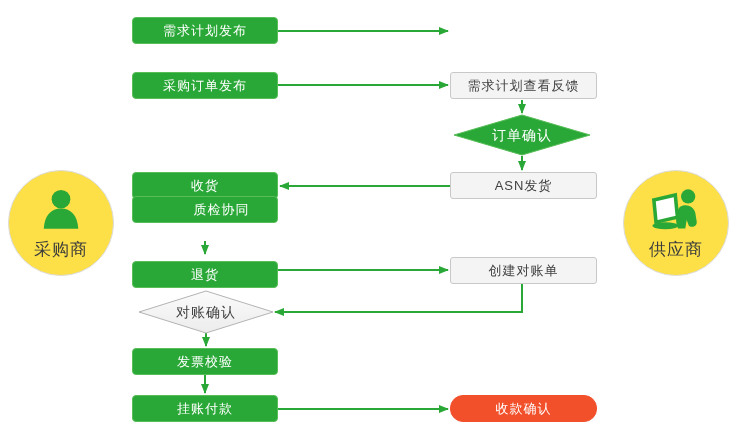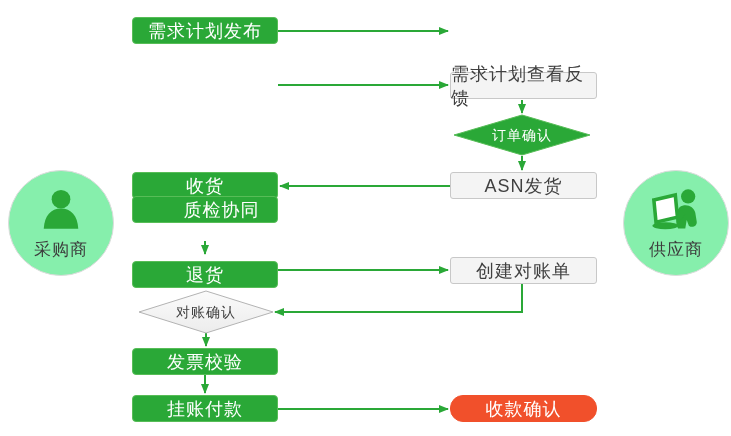--- a/index.html
+++ b/index.html
@@ -17,21 +17,21 @@
     width: 731px; height: 436px;
     z-index: 1;
   }
   .node {
     position: absolute;
     display: flex;
     align-items: center;
     justify-content: center;
     width: 146px;
     height: 27px;
-    font-size: 18px;
+    font-size: 13px;
     border-radius: 4px;
     z-index: 2;
     box-sizing: border-box;
     letter-spacing: 1px;
   }
   .node.green {
     background: #2aa837;
     color: #ffffff;
     border: 1px solid #57bd57;
   }
@@ -51,21 +51,21 @@
   }
   .diamond-text {
     font-size: 14px;
     letter-spacing: 1px;
   }
   .actor {
     position: absolute;
     width: 106px;
     height: 106px;
     border-radius: 50%;
-    background: #86efac;
+    background: #fde047;
     border: 1px solid #dcdcdc;
     box-sizing: border-box;
     display: flex;
     flex-direction: column;
     align-items: center;
     justify-content: center;
     z-index: 2;
   }
   .actor .icon { margin-top: 2px; }
   .actor .label {
@@ -108,20 +108,21 @@
       <polygon points="522,115 590,135 522,155 454,135" fill="#2aa837" stroke="#57bd57" stroke-width="1"></polygon>
       <text class="diamond-text" x="522" y="140" text-anchor="middle" fill="#ffffff">订单确认</text>
     </g>
     <g>
       <polygon points="206,291 273,312 206,333 139,312" fill="url(#diamondGray)" stroke="#b3b3b3" stroke-width="1"></polygon>
       <text class="diamond-text" x="206" y="317" text-anchor="middle" fill="#404040">对账确认</text>
     </g>
   </svg>
 
   <div class="node green" style="left:132px; top:17px;">需求计划发布</div>
+  <div class="node green" style="left:132px; top:72px;">采购订单发布</div>
   <div class="node green" style="left:132px; top:172px;">收货</div>
   <div class="node green" style="left:132px; top:196px;padding-left:33px;">质检协同</div>
   <div class="node green" style="left:132px; top:261px;">退货</div>
   <div class="node green" style="left:132px; top:348px;">发票校验</div>
   <div class="node green" style="left:132px; top:395px;">挂账付款</div>
 
   <div class="node gray" style="left:450px; top:72px;">需求计划查看反馈</div>
   <div class="node gray" style="left:450px; top:172px;">ASN发货</div>
   <div class="node gray" style="left:450px; top:257px;">创建对账单</div>
   <div class="node red" style="left:450px; top:395px;">收款确认</div>

